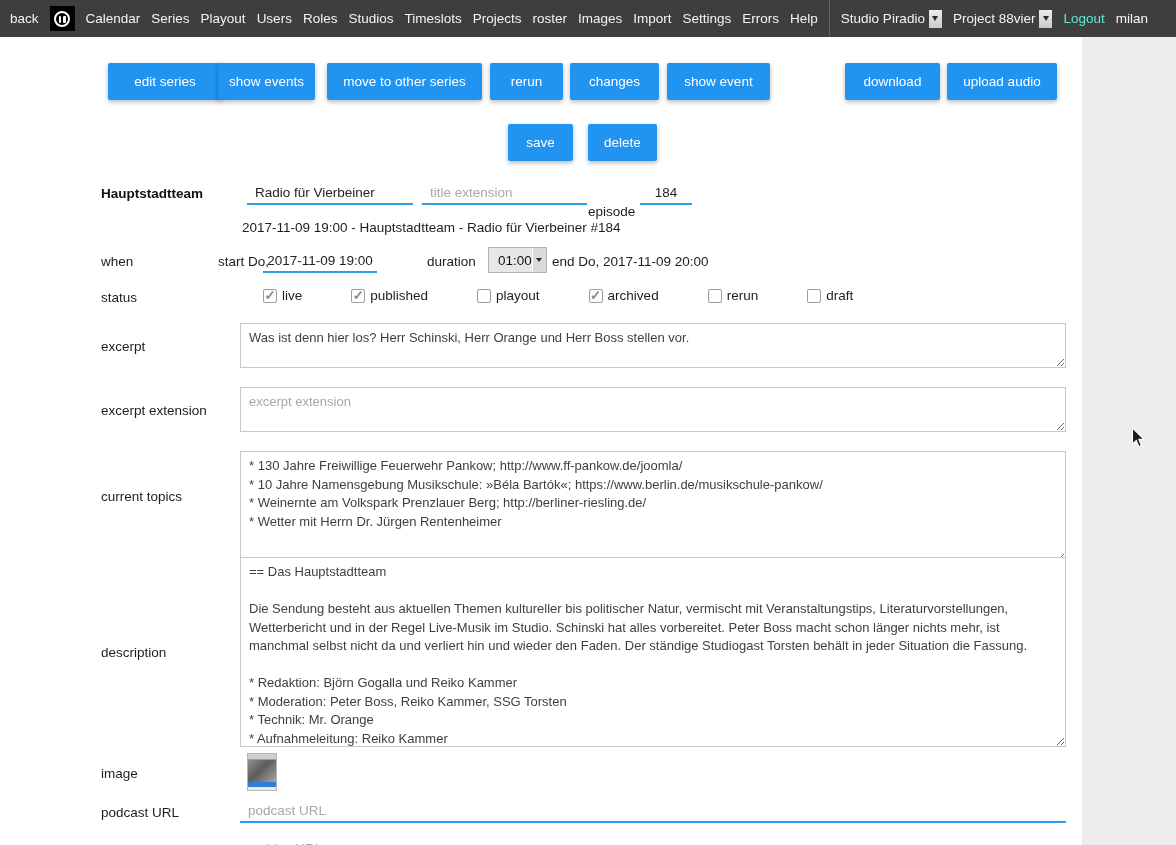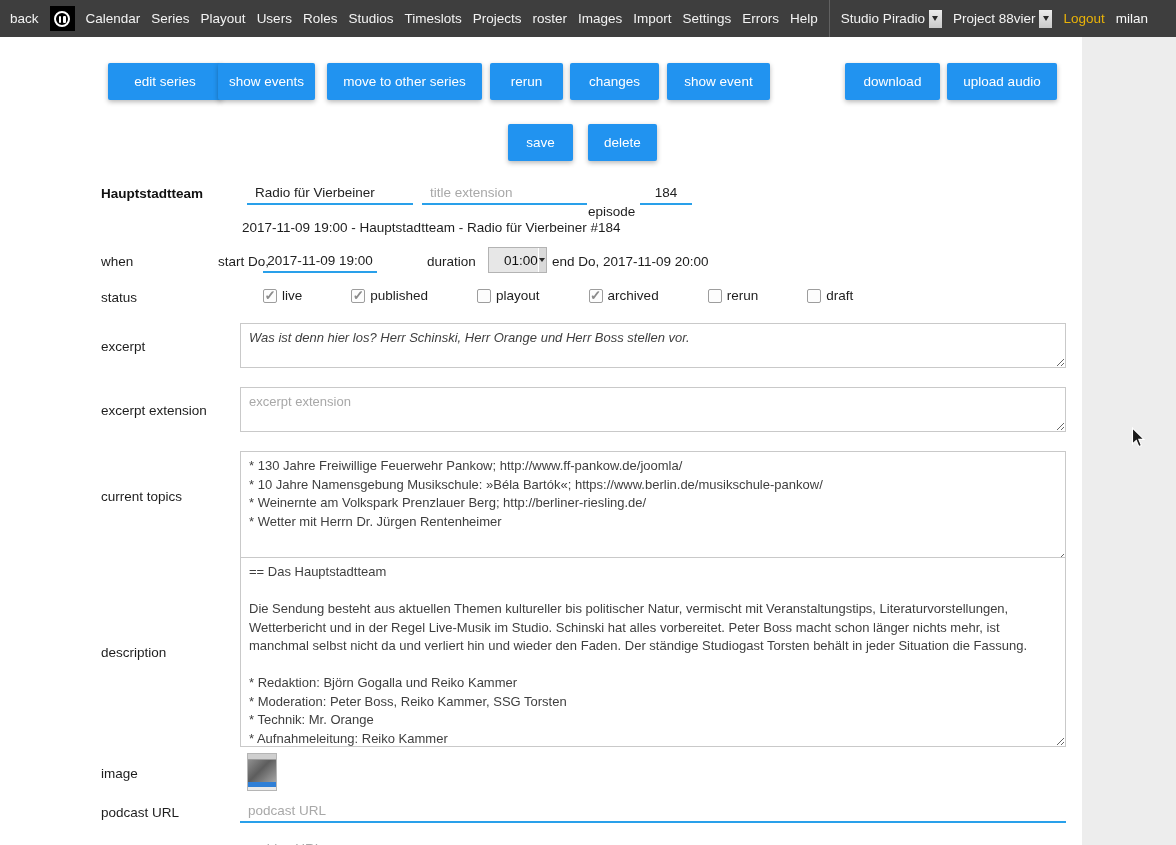--- a/index.html
+++ b/index.html
@@ -30,21 +30,21 @@
   .nav-sep { width:1px; height:37px; background:#616161; flex:0 0 auto; }
   .nav-select { display:flex; align-items:center; gap:4px; cursor:pointer; }
   .nav-arrow {
     width:13px; height:18px; background:linear-gradient(#ececec,#c9c9c9);
     display:flex; align-items:center; justify-content:center; flex:0 0 auto;
   }
   .tri-down {
     width:0; height:0; border-left:3.5px solid transparent;
     border-right:3.5px solid transparent; border-top:5px solid #2a2a2a;
   }
-  .nav-logout { color:#eab308; cursor:pointer; }
+  .nav-logout { color:#5eead4; cursor:pointer; }
   .nav-user { color:#fafafa; }
   
   .content {
     position:absolute; left:0; top:37px; width:1082px; height:808px;
     background:#fff; overflow:hidden;
   }
   .btn {
     position:absolute; height:37px; background:#2193f0; color:#fff;
     font-size:13.5px; display:flex; align-items:center; justify-content:center;
     border-radius:2px; box-shadow:0 2px 5px rgba(0,0,0,.28); cursor:pointer;
@@ -64,21 +64,21 @@
     font:13px/18.5px "Liberation Sans", sans-serif; color:#3f3f3f;
     padding:5px 8px; resize:both; outline:none; left:240px; width:826px;
   }
   textarea.box::placeholder { color:#a8a8a8; }
   
   .dselect {
     position:absolute; left:488px; top:210px; width:59px; height:26px;
     background:#e7e7e7; border:1px solid #b3b3b3; display:flex; align-items:stretch;
     font-size:13.5px; color:#111; cursor:pointer;
   }
-  .dselect .val { flex:1; display:flex; align-items:center; padding-left:15px; }
+  .dselect .val { flex:1; display:flex; align-items:center; padding-left:9px; }
   .dselect .arrowbox {
     width:15px; border-left:1px solid #fff; background:#dadada;
     display:flex; align-items:center; justify-content:center;
   }
   .dselect .tri-down { border-left-width:3px; border-right-width:3px; border-top-width:4.5px; }
   
   .status-row { position:absolute; left:223px; top:251px; display:flex; gap:9px; align-items:center; }
   .status-group { display:flex; gap:5px; align-items:center;padding-left:40px; }
   .cb {
     width:14px; height:14px; border:1px solid #9d9d9d; border-radius:2px;
@@ -198,21 +198,21 @@
       <span class="cb"></span>
       <span class="cb-label">rerun</span>
     </span>
     <span class="status-group">
       <span class="cb"></span>
       <span class="cb-label">draft</span>
     </span>
   </div>
 
   <span class="flabel" style="top:302px;">excerpt</span>
-  <textarea class="box" style="top: 286px; height: 45px; font-style: italic;">Was ist denn hier los? Herr Schinski, Herr Orange und Herr Boss stellen vor.</textarea>
+  <textarea class="box" style="top: 286px; height: 45px;">Was ist denn hier los? Herr Schinski, Herr Orange und Herr Boss stellen vor.</textarea>
 
   <span class="flabel" style="top:366px;">excerpt extension</span>
   <textarea class="box" style="top: 350px; height: 45px;" placeholder="excerpt extension"></textarea>
 
   <span class="flabel" style="top:452px;">current topics</span>
   <textarea class="box" style="top: 414px; height: 112px;">* 130 Jahre Freiwillige Feuerwehr Pankow; http://www.ff-pankow.de/joomla/
 * 10 Jahre Namensgebung Musikschule: »Béla Bartók«; https://www.berlin.de/musikschule-pankow/
 * Weinernte am Volkspark Prenzlauer Berg; http://berliner-riesling.de/
 * Wetter mit Herrn Dr. Jürgen Rentenheimer</textarea>
 

